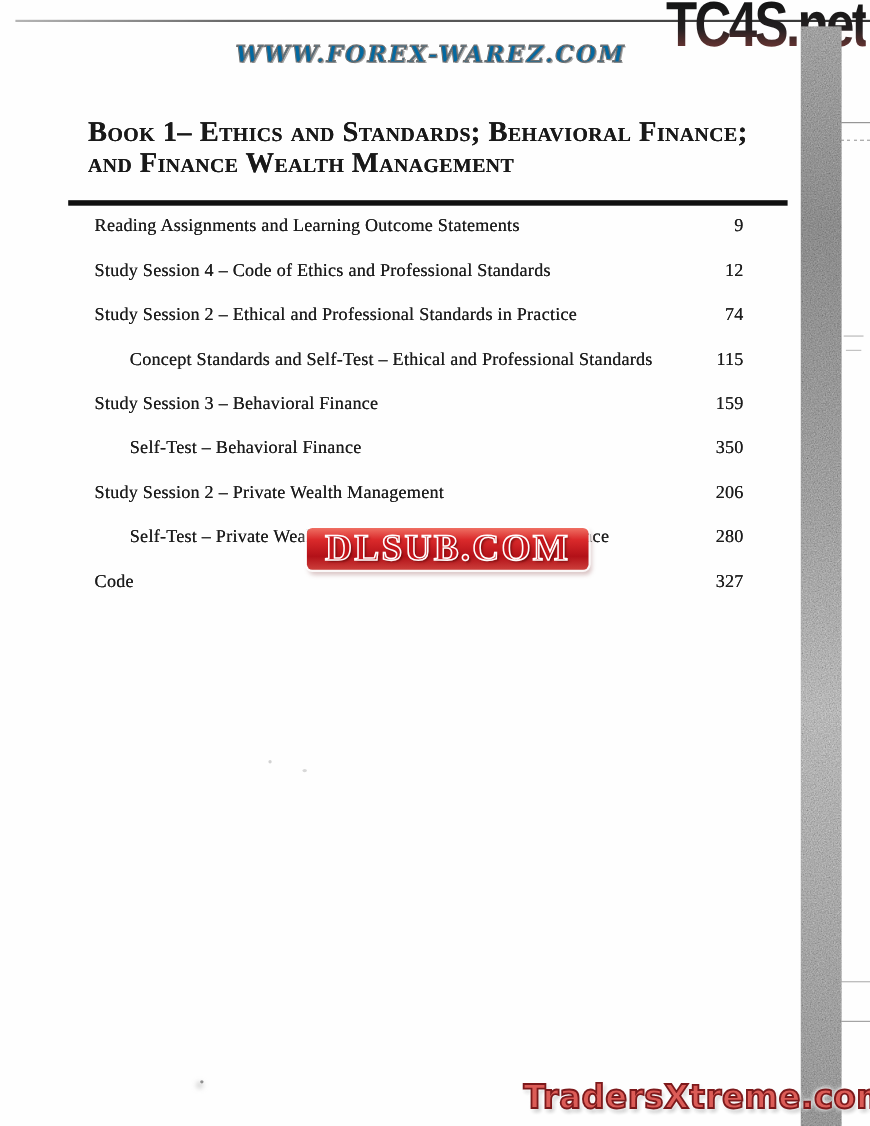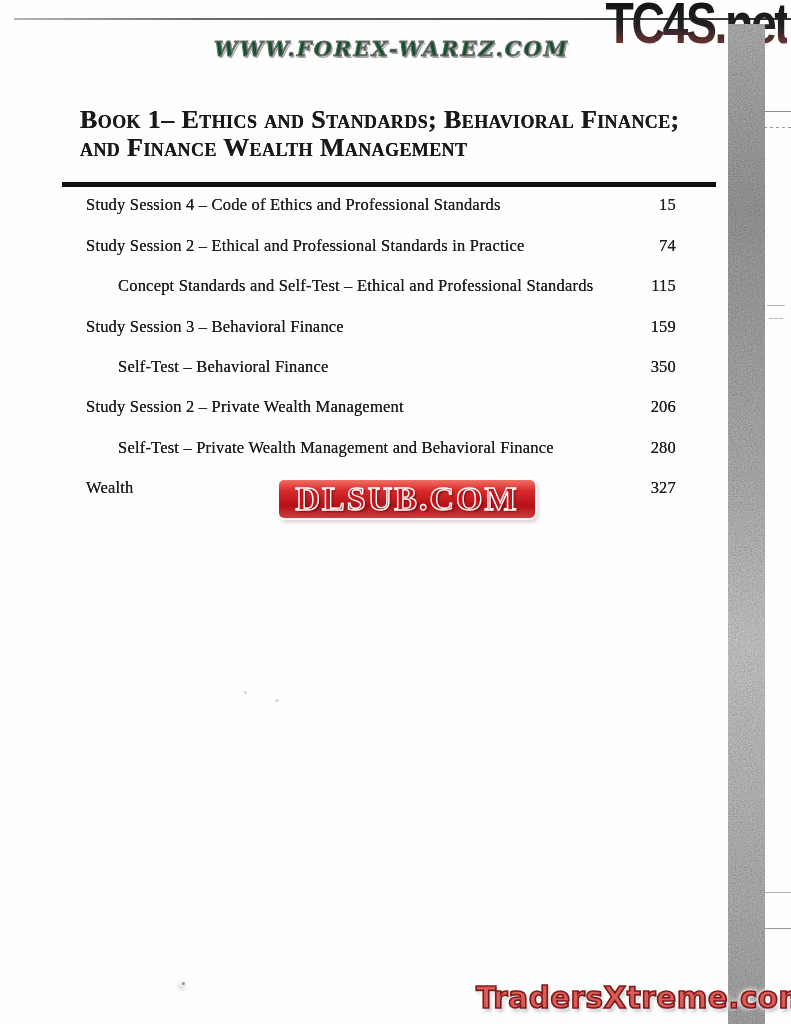--- a/index.html
+++ b/index.html
@@ -13,21 +13,21 @@
   
   .wm-tc4s{position:absolute;right:4px;top:-6px;z-index:2;
     font-family:"Liberation Sans",sans-serif;font-weight:900;font-size:58px;
     letter-spacing:-3px;line-height:1;transform:scaleX(.8);transform-origin:100% 0;
     background:linear-gradient(180deg,#141414 15%,#232021 55%,#6e3634 88%,#7c4240);
     -webkit-background-clip:text;background-clip:text;color:transparent;
     -webkit-text-fill-color:transparent;}
   
   .wm-forex{position:absolute;left:214px;top:36px;z-index:2;
     font-family:"DejaVu Serif",serif;font-style:italic;font-weight:700;
-    font-size:21px;letter-spacing:2px;color:#14532d;
+    font-size:21px;letter-spacing:2px;color:#0369a1;
     -webkit-text-stroke:1px #6f6f6f;text-shadow:1.5px 1.5px 0 #a8a8a8;}
   
   .title{position:absolute;left:64px;top:90px;width:665px;margin:16px;
     font-variant:small-caps;font-weight:700;font-size:26px;line-height:27.5px;
     letter-spacing:.4px;color:#191919;text-shadow:0 0 .4px #191919;}
   
   .rule{position:absolute;left:62px;top:182px;width:654px;height:5px;background:#101010;}
   
   .toc{position:absolute;left:86px;top:185px;width:590px;}
   .row{height:40.44px;display:flex;align-items:center;justify-content:space-between;}
@@ -78,22 +78,26 @@
   <div class="wm-tc4s">TC4S.net</div>
 
   <div class="wm-forex">WWW.FOREX-WAREZ.COM</div>
 
   <h1 class="title"><span>Book 1– Ethics and Standards; Behavioral Finance;</span><br><span>and Finance Wealth Management</span></h1>
 
   <div class="rule"></div>
 
   <div class="toc">
     <div class="row">
+      <span class="label">Reading Assignments and Learning Outcome Statements</span>
+      <span class="pagenum">9</span>
+    </div>
+    <div class="row">
       <span class="label">Study Session 4 – Code of Ethics and Professional Standards</span>
-      <span class="pagenum">15</span>
+      <span class="pagenum">12</span>
     </div>
     <div class="row">
       <span class="label">Study Session 2 – Ethical and Professional Standards in Practice</span>
       <span class="pagenum">74</span>
     </div>
     <div class="row indent">
       <span class="label">Concept Standards and Self-Test – Ethical and Professional Standards</span>
       <span class="pagenum">115</span>
     </div>
     <div class="row">
@@ -106,21 +110,21 @@
     </div>
     <div class="row">
       <span class="label">Study Session 2 – Private Wealth Management</span>
       <span class="pagenum">206</span>
     </div>
     <div class="row indent">
       <span class="label">Self-Test – Private Wealth Management and Behavioral Finance</span>
       <span class="pagenum">280</span>
     </div>
     <div class="row">
-      <span class="label">Wealth</span>
+      <span class="label">Code</span>
       <span class="pagenum">327</span>
     </div>
   </div>
 
   <div class="wm-dlsub">
     <span>DLSUB.COM</span>
   </div>
 
   <div class="scan-band">
     <svg width="37" height="1000" xmlns="http://www.w3.org/2000/svg">

